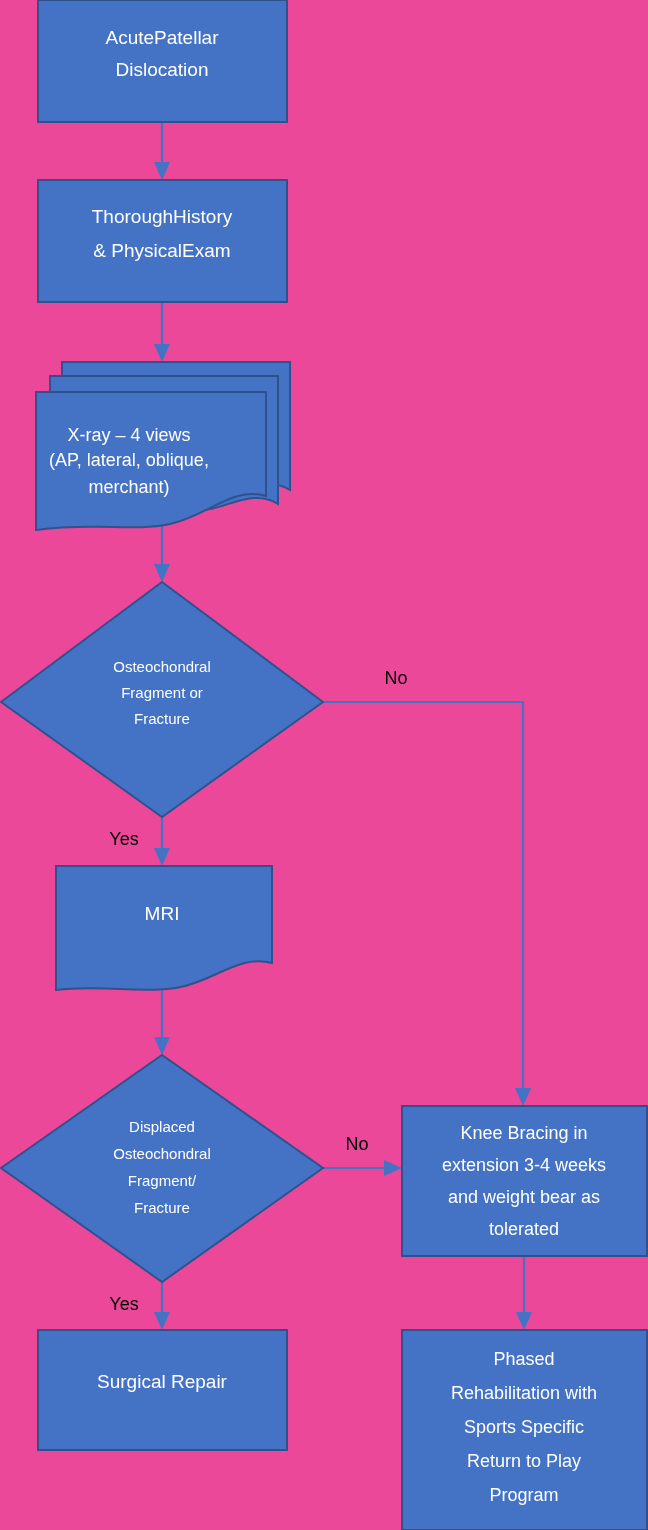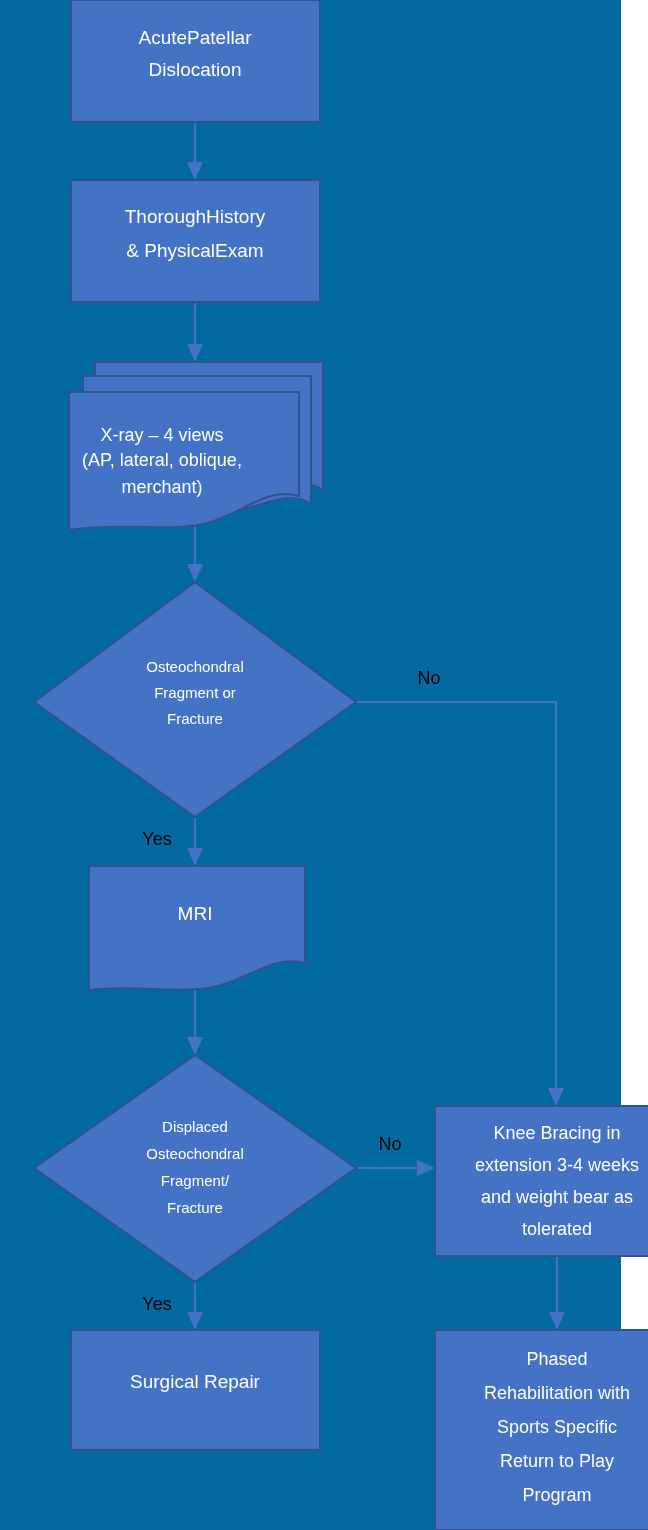--- a/index.html
+++ b/index.html
@@ -8,24 +8,23 @@
     background: #ffffff;
   }
   body {
     width: 648px;
     height: 1530px;
     overflow: hidden;
     font-family: "Liberation Sans", sans-serif;
   }
   #flow-root {
     position: relative;
-    width: 588px;
+    width: 648px;
     height: 1530px;
-    background: #0369a1;
-    padding-left: 33px;
+    background: #ec4899;
   }
   svg.flow-canvas {
     display: block;
     width: 648px;
     height: 1530px;
   }
   .node-shape {
     fill: #4472C4;
     stroke: #2F528F;
     stroke-width: 2;

